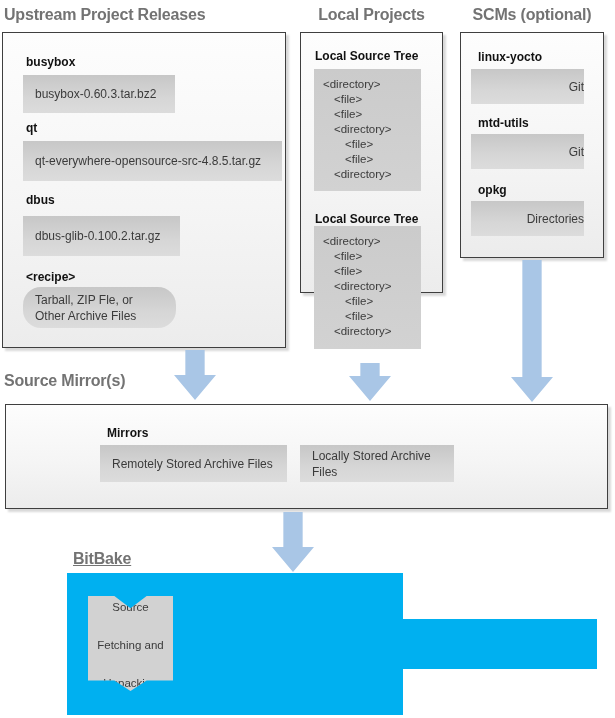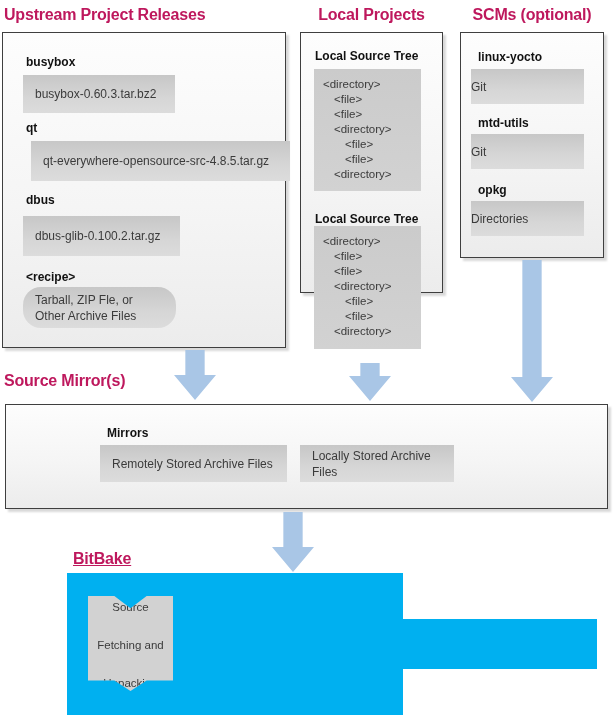--- a/index.html
+++ b/index.html
@@ -3,21 +3,21 @@
 <meta charset="utf-8">
 <style>
   * { margin:0; padding:0; box-sizing:border-box; }
   html,body { background:#ffffff; }
   body { font-family:"Liberation Sans", sans-serif; }
   #canvas {
     position:relative; width:615px; height:718px;
     background:#ffffff; overflow:hidden;
   }
   .big-title {
-    position:absolute; font-size:16px; font-weight:bold; color:#be185d;
+    position:absolute; font-size:16px; font-weight:bold; color:#737373;
     letter-spacing:-0.2px; white-space:nowrap;
   }
   .big-title.centered { text-align:center; white-space:normal; }
   .outer-box {
     position:absolute;
     background:linear-gradient(180deg,#fdfdfd 0%,#f5f5f5 55%,#ececec 100%);
     border:1px solid #3f3f3f;
     box-shadow:3px 3px 2px #d9d9d9;
   }
   .item-label {
@@ -25,21 +25,21 @@
     white-space:nowrap;
   }
   .gray-box {
     position:absolute;
     background:linear-gradient(180deg,#c7c7c7 0%,#d6d6d6 60%,#dcdcdc 100%);
     color:#3b3b3b; font-size:12px;
     display:flex; flex-direction:column; justify-content:center;
     line-height:16px;
   }
   .gray-box.left { align-items:flex-start; padding-left:12px; }
-  .gray-box.center { align-items:flex-start; text-align:center; }
+  .gray-box.center { align-items:flex-end; text-align:center; }
   .tree-box {
     position:absolute;
     background:linear-gradient(180deg,#cbcbcb 0%,#d2d2d2 100%);
     color:#3b3b3b; font-size:11.5px; line-height:15px;
     padding:8px 0 0 9px;
   }
   .tree-line { white-space:nowrap; }
   .ind0 { padding-left:0; }
   .ind1 { padding-left:11px; }
   .ind2 { padding-left:22px; }
@@ -67,21 +67,21 @@
   <div class="big-title centered" style="left:300px; top:6px; width:143px;">Local Projects</div>
   <div class="big-title centered" style="left:460px; top:6px; width:144px;">SCMs (optional)</div>
 
   <div class="outer-box" style="left:2px; top:32px; width:284px; height:316px;">
     <div class="item-label" style="left:23px; top:22px;">busybox</div>
     <div class="gray-box left" style="left:20px; top:42px; width:152px; height:38px;">
       <div>busybox-0.60.3.tar.bz2</div>
     </div>
 
     <div class="item-label" style="left:23px; top:88px;">qt</div>
-    <div class="gray-box left" style="left:20px; top:108px; width:259px; height:40px;margin-left:8px;">
+    <div class="gray-box left" style="left:20px; top:108px; width:259px; height:40px;">
       <div>qt-everywhere-opensource-src-4.8.5.tar.gz</div>
     </div>
 
     <div class="item-label" style="left:23px; top:160px;">dbus</div>
     <div class="gray-box left" style="left:20px; top:183px; width:157px; height:40px;">
       <div>dbus-glib-0.100.2.tar.gz</div>
     </div>
 
     <div class="item-label" style="left:23px; top:237px;">&lt;recipe&gt;</div>
     <div class="gray-box left" style="left:20px; top:254px; width:153px; height:41px;border-radius:18px;">

